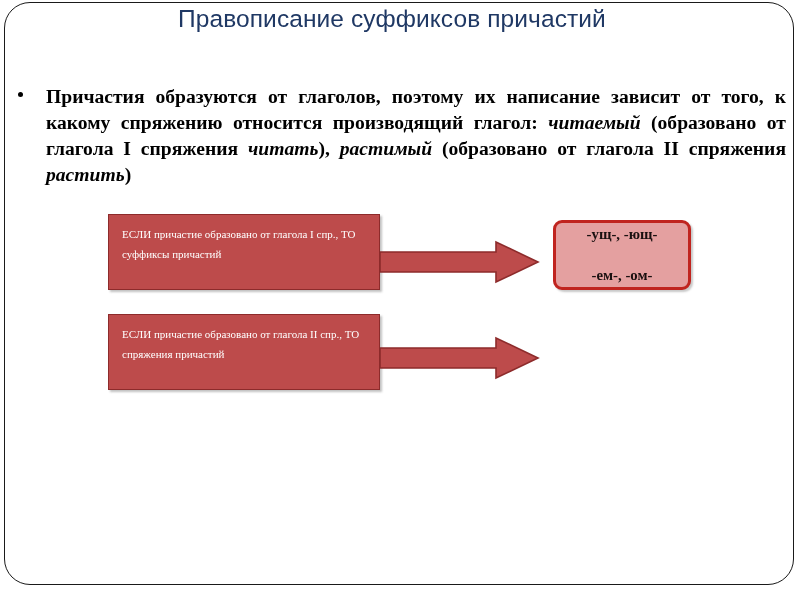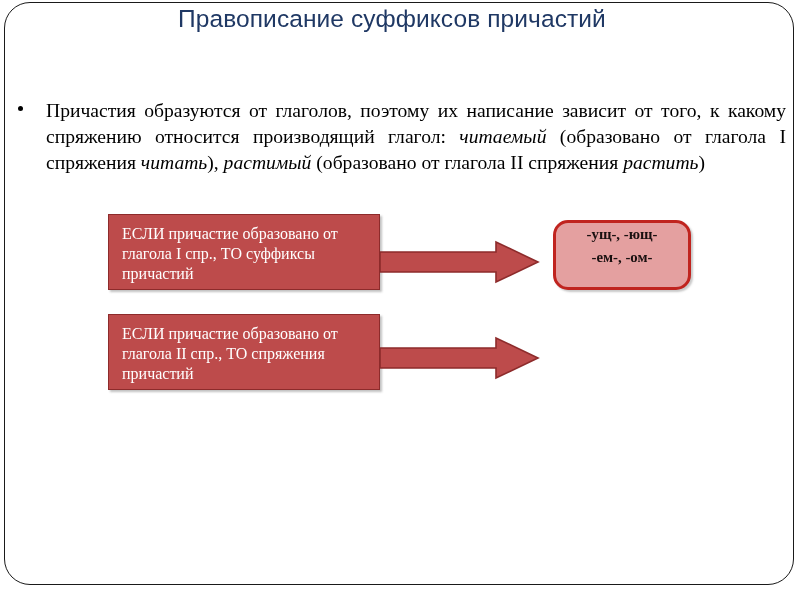--- a/index.html
+++ b/index.html
@@ -44,22 +44,23 @@
     font-size: 24.5px;
     line-height: 29px;
     color: #1f3864;
     letter-spacing: 0.1px;
   }
 
   
   .body-block {
     position: absolute;
     left: 14px;
-    top: 98px;
+    top: 84px;
     width: 772px;
+    font-weight: bold;
   }
   .bullet-row {
     position: relative;
     padding-left: 32px;
   }
   .bullet-dot {
     position: absolute;
     left: 4px;
     top: 8px;
     width: 5px;
@@ -90,44 +91,44 @@
   }
 
   .cond-box {
     position: absolute;
     box-sizing: border-box;
     background: #bd4b4b;
     border: 1.2px solid #8d2b2b;
     box-shadow: 2px 2px 2px rgba(120,120,120,0.45);
     color: #ffffff;
     font-family: "Liberation Serif", serif;
-    font-size: 16px;
+    font-size: 11px;
     line-height: 20px;
     padding: 9px 10px 8px 13px;
     pointer-events: auto;
   }
   .cond-box-1 { left: 108px; top: 214px; width: 272px; height: 76px; }
   .cond-box-2 { left: 108px; top: 314px; width: 272px; height: 76px; }
 
   .suffix-box {
     position: absolute;
     box-sizing: border-box;
     background: #e4a0a0;
     border: 3.2px solid #c0241f;
-    border-radius: 15px;
+    border-radius: 9px;
     box-shadow: 2px 2px 2px rgba(120,120,120,0.4);
     color: #1a1010;
     font-family: "Liberation Serif", serif;
     font-weight: bold;
     font-size: 14.8px;
     line-height: 23px;
     display: flex;
     flex-direction: column;
     align-items: center;
-    justify-content: flex-start;
+    justify-content: space-between;
     text-align: center;
     pointer-events: auto;
   }
   .suffix-box-1 { left: 553px; top: 220px; width: 138px; height: 70px; }
   .suffix-box-2 { left: 553px; top: 315px; width: 138px; height: 70px; }
 
   .arrow-wrap {
     position: absolute;
     pointer-events: auto;
   }

